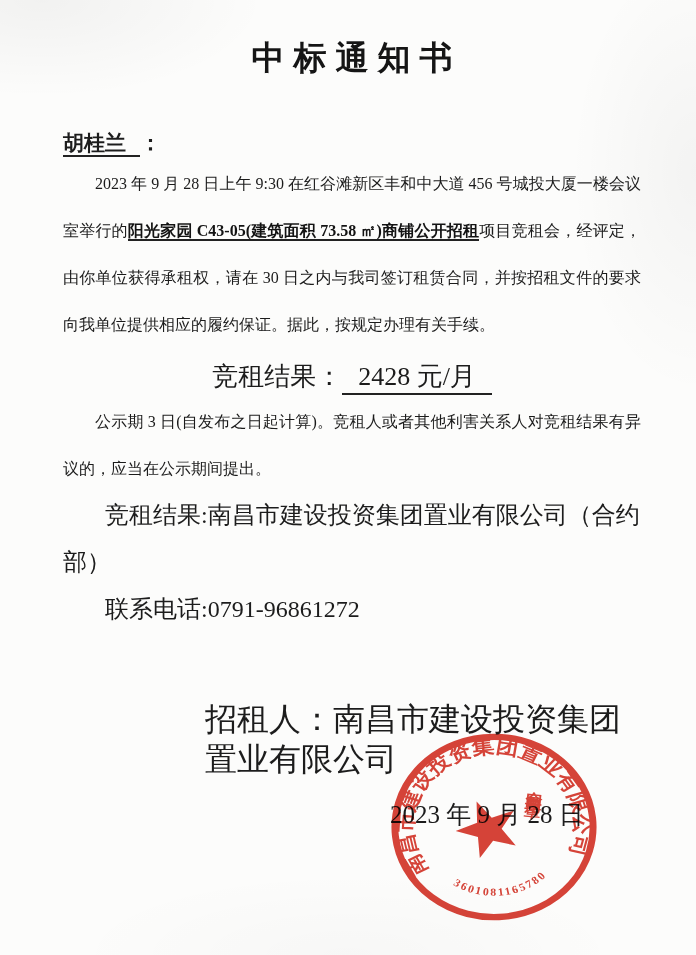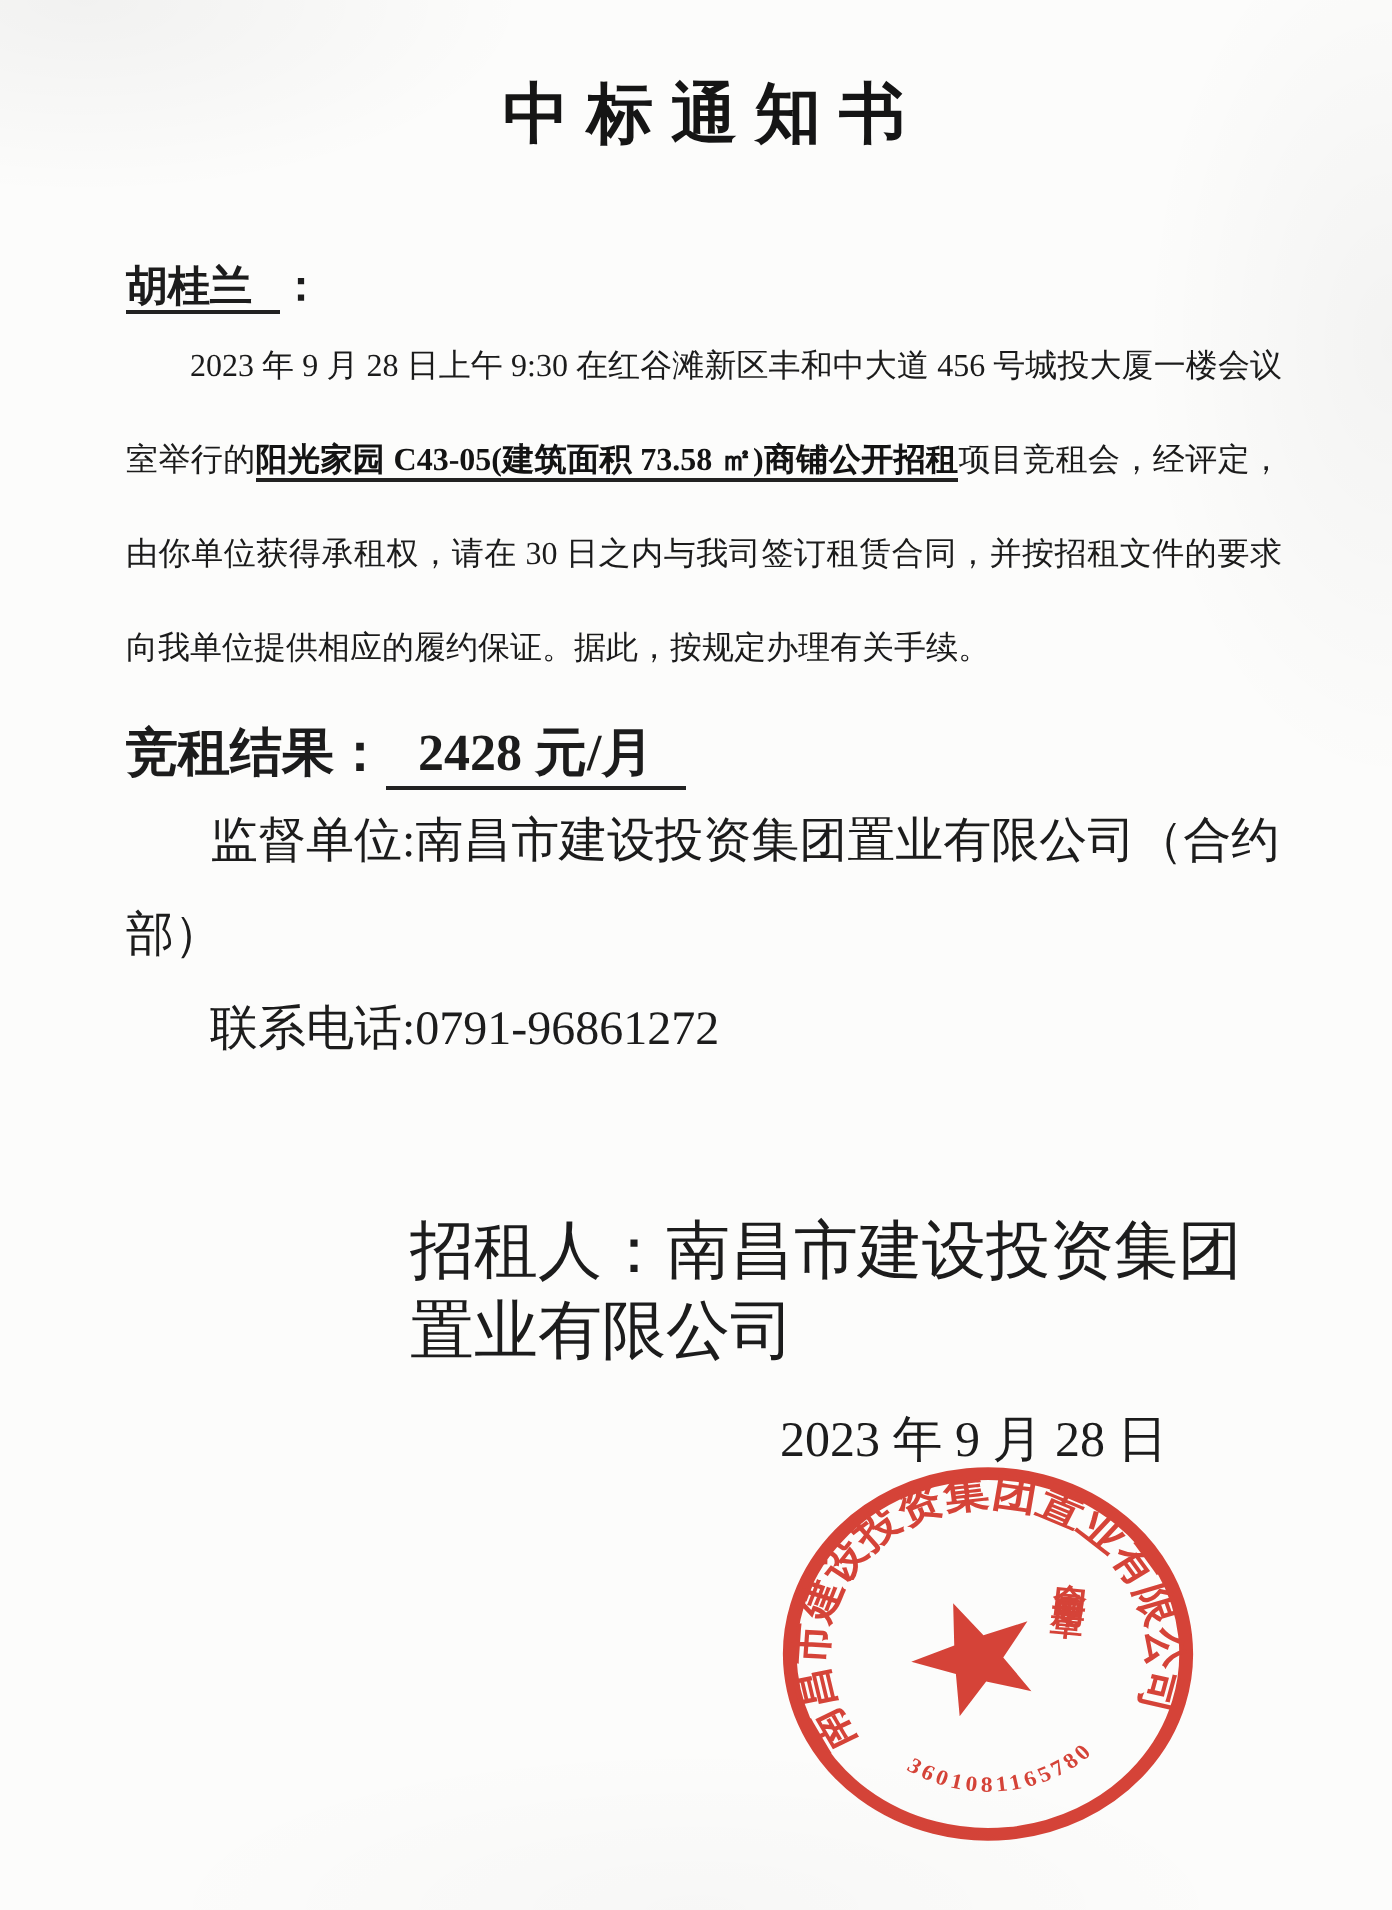--- a/index.html
+++ b/index.html
@@ -49,21 +49,22 @@
   .para2{margin-top:30px;text-indent:2em;}
   .ul-bold{
     font-weight:bold;
     border-bottom:2px solid #222;
     color:#131313;
   }
   .result-line{
     margin-top:8px;
     font-size:26px;
     line-height:42px;
-    font-weight:bold;
+    font-weight:normal;
+    text-align:center;
   }
   .result-value{
     border-bottom:2px solid #222;
     padding:0 16px 2px 16px;
   }
   .info-line{
     margin:0;
     font-size:24px;
     line-height:47px;
     text-indent:1.75em;
@@ -107,22 +108,23 @@
     </div>
 
     <p class="body-para para1">
       <span>2023 年 9 月 28 日上午 9:30 在红谷滩新区丰和中大道 456 号城投大厦一楼会议室举行的</span><span class="ul-bold">阳光家园 C43-05(建筑面积 73.58 ㎡)商铺公开招租</span><span>项目竞租会，经评定，由你单位获得承租权，请在 30 日之内与我司签订租赁合同，并按招租文件的要求向我单位提供相应的履约保证。据此，按规定办理有关手续。</span>
     </p>
 
     <div class="result-line">
       <span>竞租结果：</span><span class="result-value">2428 元/月</span>
     </div>
 
+    <p class="body-para para2">公示期 3 日(自发布之日起计算)。竞租人或者其他利害关系人对竞租结果有异议的，应当在公示期间提出。</p>
 
-    <p class="info-line">监督单位:南昌市建设投资集团置业有限公司（合约部）</p>
+    <p class="info-line">竞租结果:南昌市建设投资集团置业有限公司（合约部）</p>
     <p class="info-line">联系电话:0791-96861272</p>
 
     <div class="sign-block">
       <div class="lessor-line">招租人：南昌市建设投资集团置业有限公司</div>
       <div class="date-line">2023 年 9 月 28 日</div>
     </div>
 
   </div>
 
   <div class="seal">

